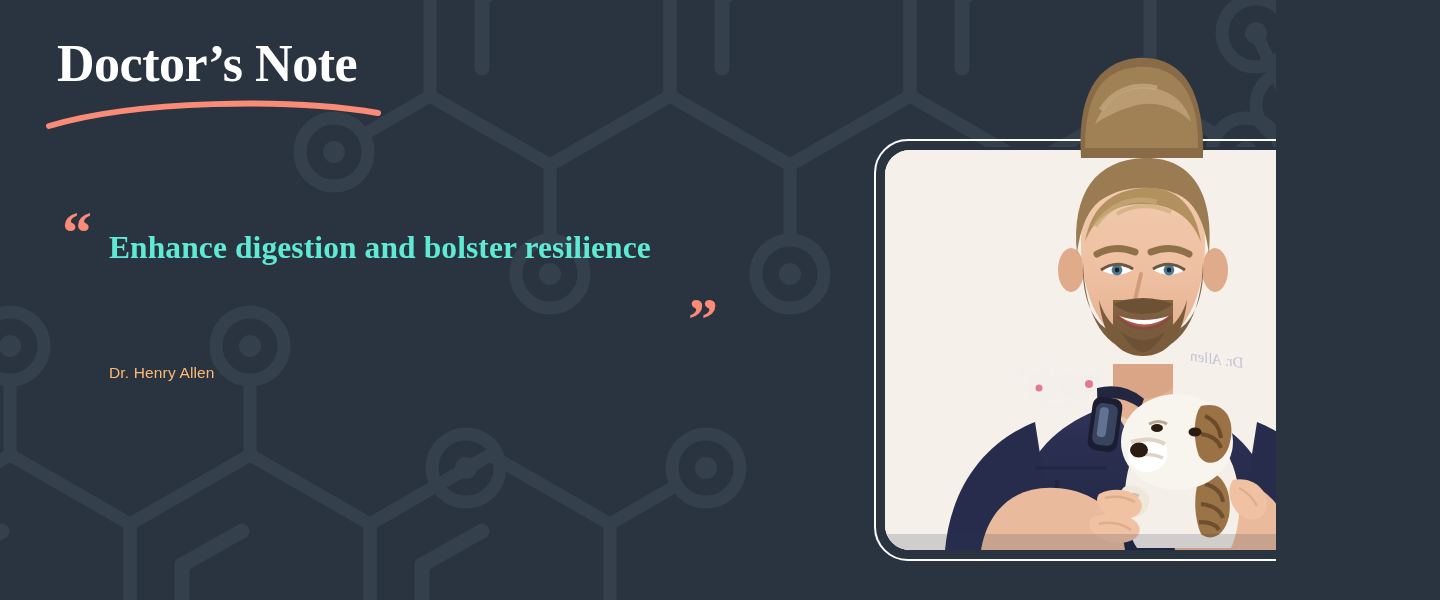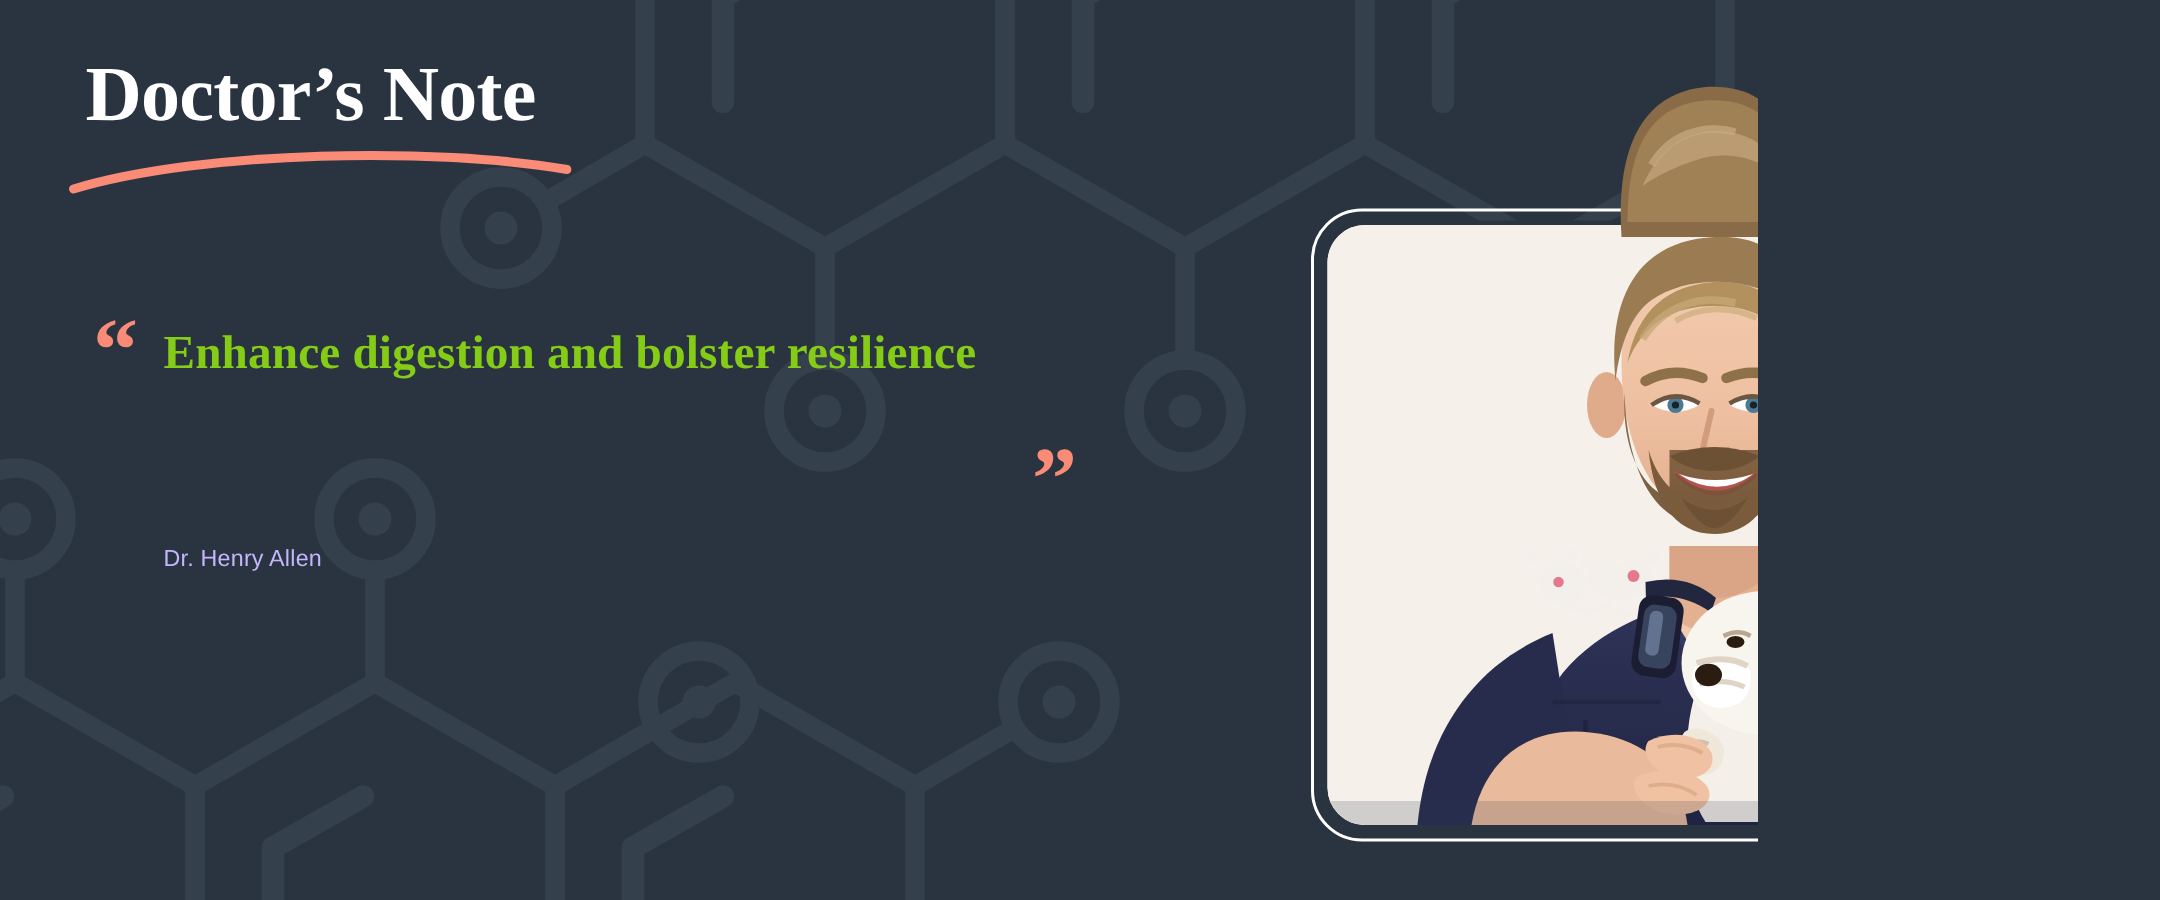--- a/index.html
+++ b/index.html
@@ -4,21 +4,21 @@
 <style>
   * { margin:0; padding:0; box-sizing:border-box; }
   html, body {
     width:1440px; height:600px;
     overflow:hidden;
     background:#2a3440;
     font-family:"Liberation Sans", sans-serif;
   }
   #stage {
     position:relative;
-    width:1172px; height:600px;
+    width:1276px; height:600px;
     background:#2a3440;
     overflow:hidden;
   }
 
   
   #bg-pattern {
     position:absolute; inset:0;
     width:1440px; height:600px;
     pointer-events:none;
   }
@@ -61,46 +61,46 @@
     left:2px; top:-2px;
     font-family:"Liberation Serif", serif;
     font-weight:bold;
     font-size:60px;
     line-height:1;
     color:#f98b77;
     letter-spacing:-2px;
   }
   #quote-text {
     position:absolute;
-    left:49px; top:8px;
+    left:49px; top:21px;
     width:620px;
     font-family:"Liberation Serif", serif;
     font-weight:bold;
     font-size:31.5px;
     line-height:44px;
-    color:#84cc16;
+    color:#5eead4;
     letter-spacing:0.1px;
   }
   #quote-close {
     position:absolute;
     left:628px; top:84px;
     font-family:"Liberation Serif", serif;
     font-weight:bold;
     font-size:60px;
     line-height:1;
     color:#f98b77;
     letter-spacing:-2px;
   }
 
   
   #attribution {
     position:absolute;
     left:109px; top:362px;
     width:620px;
-    color:#c4b5fd;
+    color:#fdba74;
     font-size:15.5px;
     line-height:22px;
     letter-spacing:0.15px;
   }
   #attribution .attr-line { display:block; white-space:nowrap; }
 
   
   #photo-card {
     position:absolute;
     left:874px; top:139px;

